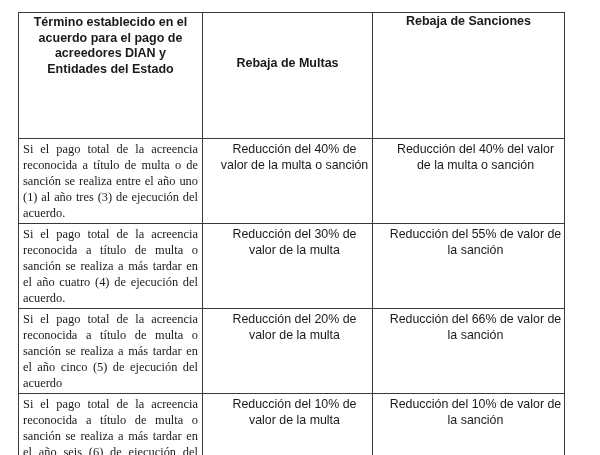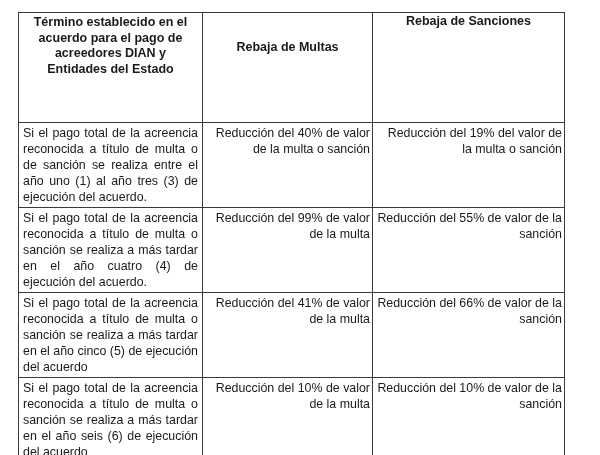--- a/index.html
+++ b/index.html
@@ -42,41 +42,42 @@
       vertical-align: middle;
       height: 80px;
       padding: 1px 6px 2px 6px;
     }
     table.rebajas th.h1 {
       vertical-align: top;
       padding-top: 2px;
     }
     table.rebajas th.h2 {
       vertical-align: top;
-      padding-top: 27px;
+      padding-top: 43px;
     }
     table.rebajas th.h3 {
       vertical-align: top;
       margin-top: 8px;
     }
     table.rebajas td {
       font-size: 12.4px;
       line-height: 16px;
       padding: 2px 3px 2px 3px;
       height: 79px;
     }
     table.rebajas td.term {
       text-align: justify;
       text-align-last: left;
       padding-left: 4px;
       padding-right: 4px;
+      font-family: Liberation Serif, serif;
     }
     table.rebajas td.val {
-      text-align: right;
-      padding-left: 3px;
+      text-align: center;
+      padding-left: 16px;
       padding-right: 2px;
     }
   </style>
 </head>
 <body>
 
 <div class="page">
   <table class="rebajas">
     <colgroup>
       <col class="c1">
@@ -87,30 +88,30 @@
       <tr>
         <th class="h1">Término establecido en el acuerdo para el pago de acreedores DIAN y Entidades del Estado</th>
         <th class="h2">Rebaja de Multas</th>
         <th class="h3">Rebaja de Sanciones</th>
       </tr>
     </thead>
     <tbody>
       <tr>
         <td class="term">Si el pago total de la acreencia reconocida a título de multa o de sanción se realiza entre el año uno (1) al año tres (3) de ejecución del acuerdo.</td>
         <td class="val">Reducción del 40% de valor de la multa o sanción</td>
-        <td class="val">Reducción del 19% del valor de la multa o sanción</td>
+        <td class="val">Reducción del 40% del valor de la multa o sanción</td>
       </tr>
       <tr>
         <td class="term">Si el pago total de la acreencia reconocida a título de multa o sanción se realiza a más tardar en el año cuatro (4) de ejecución del acuerdo.</td>
-        <td class="val">Reducción del 99% de valor de la multa</td>
+        <td class="val">Reducción del 30% de valor de la multa</td>
         <td class="val">Reducción del 55% de valor de la sanción</td>
       </tr>
       <tr>
         <td class="term">Si el pago total de la acreencia reconocida a título de multa o sanción se realiza a más tardar en el año cinco (5) de ejecución del acuerdo</td>
-        <td class="val">Reducción del 41% de valor de la multa</td>
+        <td class="val">Reducción del 20% de valor de la multa</td>
         <td class="val">Reducción del 66% de valor de la sanción</td>
       </tr>
       <tr>
         <td class="term">Si el pago total de la acreencia reconocida a título de multa o sanción se realiza a más tardar en el año seis (6) de ejecución del acuerdo</td>
         <td class="val">Reducción del 10% de valor de la multa</td>
         <td class="val">Reducción del 10% de valor de la sanción</td>
       </tr>
 
     </tbody>
   </table>

